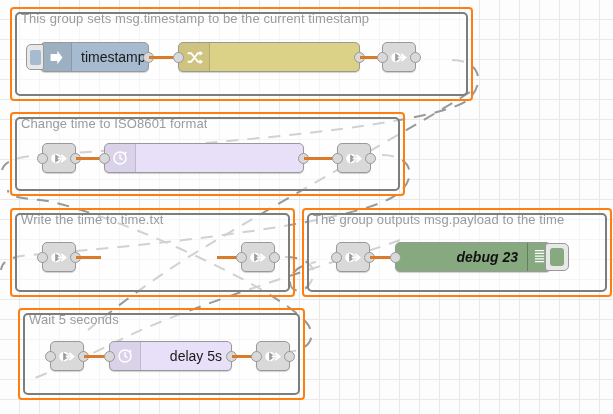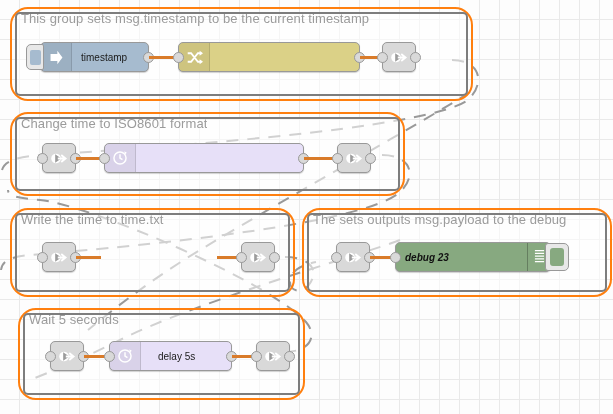--- a/index.html
+++ b/index.html
@@ -16,21 +16,21 @@
       linear-gradient(to bottom, #e9e9e9 1px, transparent 1px);
     background-size:20px 20px;
     background-position:-1px -1px;
   }
   #wires{position:absolute;left:0;top:0;width:613px;height:414px;pointer-events:none;}
 
   
   .group{
     position:absolute;
     border:2px solid #ff7f0e;
-    border-radius:18px;
+    border-radius:4px;
     background:transparent;
     box-sizing:border-box;
   }
   .group .ginner{
     position:absolute;left:3px;top:3px;right:3px;bottom:3px;
     border:2px solid #7d7d7d;
     border-radius:5px;
     background:rgba(255,255,255,0.55);
     box-sizing:border-box;
   }
@@ -50,21 +50,21 @@
     box-shadow:0 1px 1px rgba(0,0,0,.18);
   }
   .node .iconbox{
     width:30px;height:100%;flex:0 0 30px;
     display:flex;align-items:center;justify-content:center;
     border-right:1px solid rgba(0,0,0,.12);
     background:rgba(0,0,0,.06);
     border-radius:4px 0 0 4px;
   }
   .node .lbl{
-    flex:1;text-align:left;font-size:10px;color:#1a1a1a;
+    flex:1;text-align:right;font-size:14px;color:#1a1a1a;
     padding:0 9px;white-space:nowrap;overflow:hidden;
   }
   .node.linknode{width:34px;justify-content:center;background:#d9d9d9;border-color:#999;}
   .node.linknode .iconbox{border:0;background:transparent;width:34px;flex:0 0 34px;}
 
   
   .injbtn{
     position:absolute;left:-15px;top:1px;width:18px;height:26px;
     background:#e8e8e8;border:1px solid #999;border-radius:5px 2px 2px 5px;
     display:flex;align-items:center;justify-content:center;
@@ -231,21 +231,21 @@
           <path d="M6 6l7 5-7 5z" fill="#9b9b9b"></path>
           <path d="M9 11h8M13 7l5 4-5 4" stroke="#fff" stroke-width="2.2" fill="none"></path>
         </svg>
       </div>
       <div class="port out"></div>
     </div>
   </div>
 
   <div class="group" style="left:302px;top:208px;width:310px;height:89px;">
     <div class="ginner"></div>
-    <div class="glabel" style="width:286px;">The sets outputs msg.payload to the debug</div>
+    <div class="glabel" style="width:286px;">The group outputs msg.payload to the time</div>
 
     <div class="node linknode" style="left:32px;top:32px;">
       <div class="port in"></div>
       <div class="iconbox">
         <svg width="19" height="19" viewBox="0 0 22 22">
           <circle cx="7" cy="11" r="5.6" fill="#fff"></circle>
           <path d="M6 6l7 5-7 5z" fill="#9b9b9b"></path>
           <path d="M9 11h8M13 7l5 4-5 4" stroke="#fff" stroke-width="2.2" fill="none"></path>
         </svg>
       </div>

